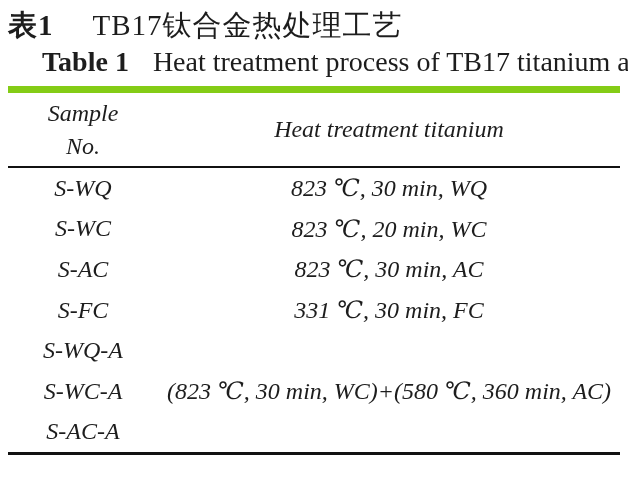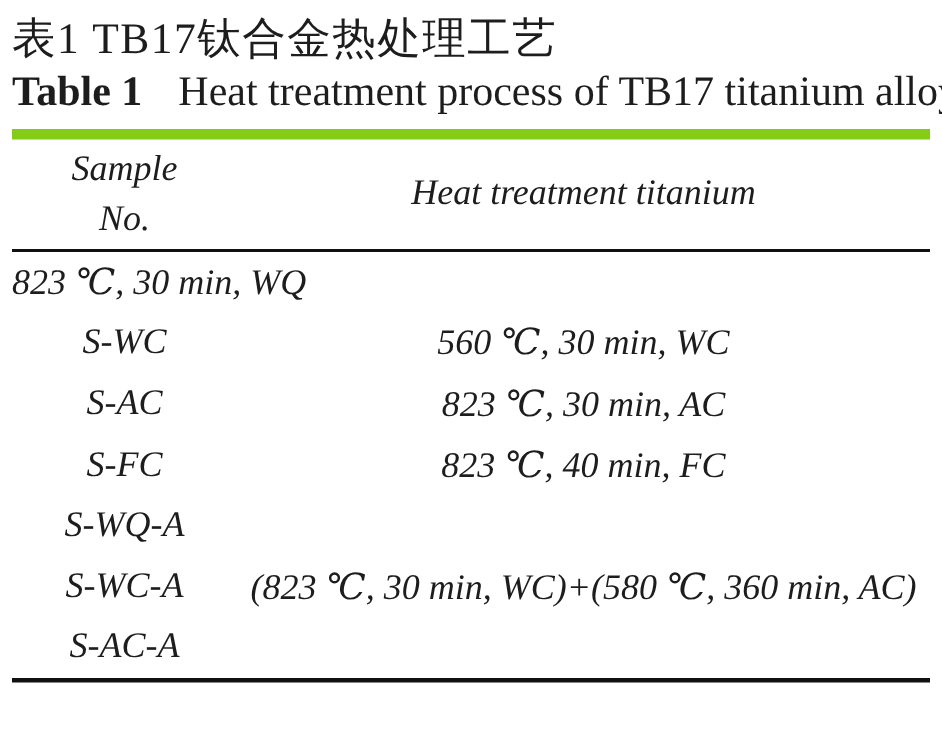--- a/index.html
+++ b/index.html
@@ -19,33 +19,34 @@
   
   .caption-zh {
     position: absolute;
     left: 8px;
     top: 6px;
     font-size: 29px;
     letter-spacing: 1px;
     white-space: nowrap;
   }
   .caption-zh .cap-label {
-    font-weight: normal;
-    margin-right: 8px;
+    font-weight: bold;
+    margin-right: 39px;
   }
   .caption-en {
     position: absolute;
     left: 8px;
     top: 46px;
     font-size: 28px;
     white-space: nowrap;
   }
   .caption-en .cap-label {
     font-weight: bold;
     margin-right: 24px;
+    margin-left: 34px;
   }
   
   .tbl {
     position: absolute;
     left: 8px;
     top: 86px;
     width: 612px;
     border-top: 7px solid #84cc16;
     border-bottom: 3px solid #111111;
     font-style: italic;
@@ -103,36 +104,37 @@
       <div class="hdr-col1">
         <div>Sample</div>
         <div>No.</div>
       </div>
       <div class="hdr-col2">Heat treatment titanium</div>
     </div>
 
     <div class="tbl-body">
 
       <div class="row">
+        <div class="cell-sample">S-WQ</div>
         <div class="cell-process">823 ℃, 30 min, WQ</div>
       </div>
 
       <div class="row">
         <div class="cell-sample">S-WC</div>
-        <div class="cell-process">560 ℃, 30 min, WC</div>
+        <div class="cell-process">823 ℃, 20 min, WC</div>
       </div>
 
       <div class="row">
         <div class="cell-sample">S-AC</div>
         <div class="cell-process">823 ℃, 30 min, AC</div>
       </div>
 
       <div class="row">
         <div class="cell-sample">S-FC</div>
-        <div class="cell-process">823 ℃, 40 min, FC</div>
+        <div class="cell-process">331 ℃, 30 min, FC</div>
       </div>
 
       <div class="row">
         <div class="cell-sample">S-WQ-A</div>
       </div>
 
       <div class="row">
         <div class="cell-sample">S-WC-A</div>
         <div class="cell-process">(823 ℃, 30 min, WC)+(580 ℃, 360 min, AC)</div>
       </div>

